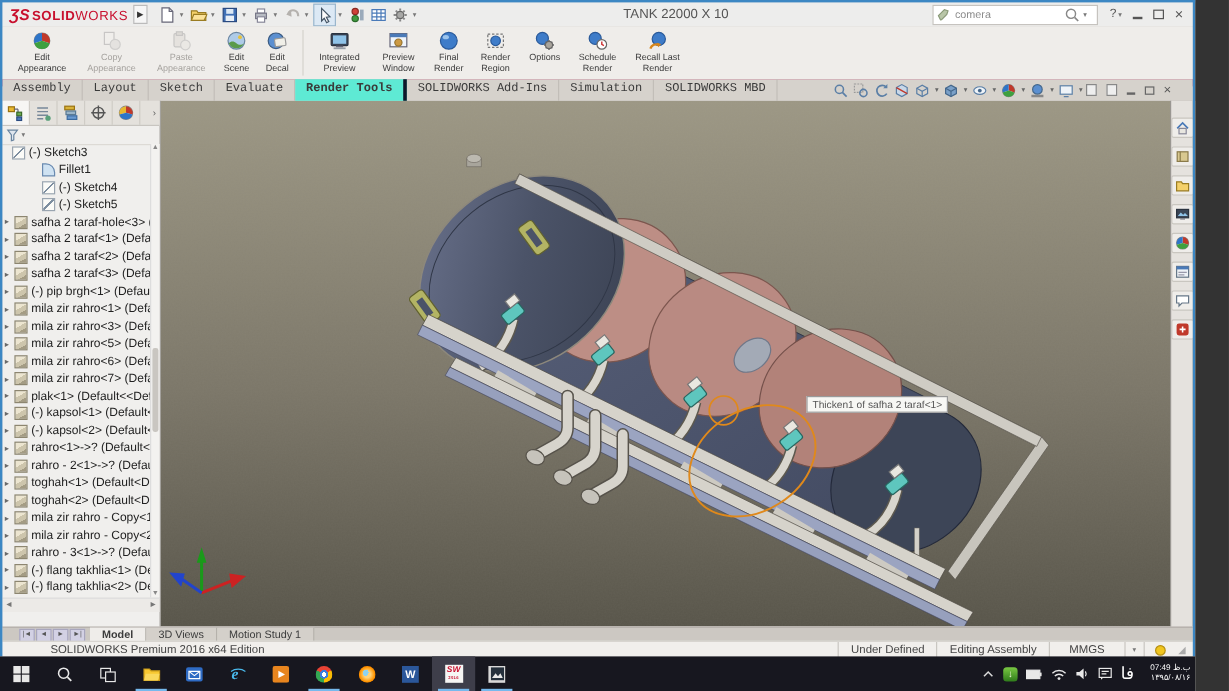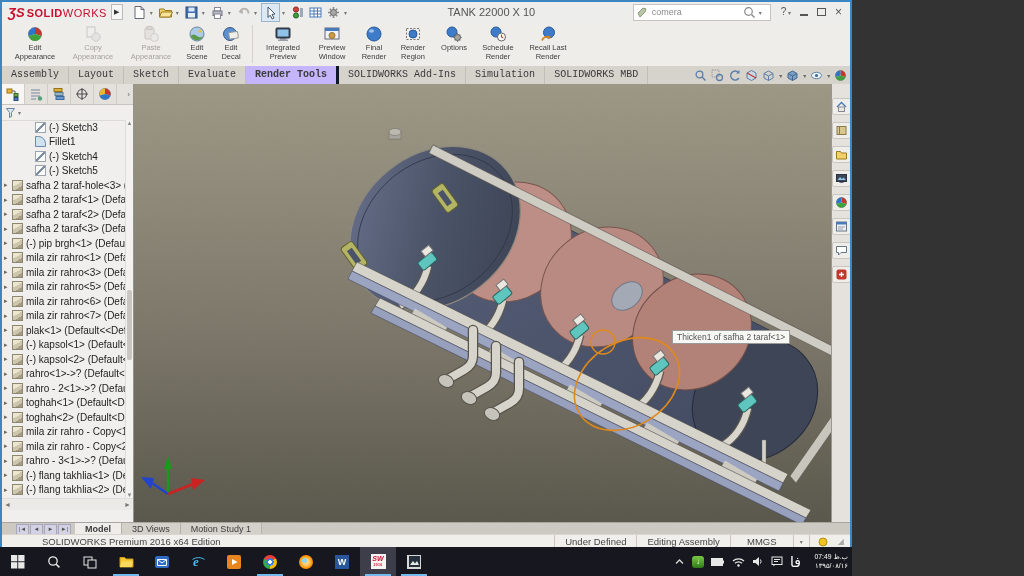--- a/index.html
+++ b/index.html
@@ -1,16 +1,16 @@
 <!DOCTYPE html>
 <html><head>
 <meta charset="utf-8">
 <style>
   html,body{margin:0;padding:0;background:#333;}
-  .app{position:relative;width:852px;height:576px;overflow:hidden;
+  .app{position:relative;width:996px;height:576px;overflow:hidden;
        font-family:"Liberation Sans","DejaVu Sans",sans-serif;background:#ece9e6;
        -webkit-font-smoothing:antialiased;}
   .edge{position:absolute;background:#3c87c3;z-index:60;}
   
   .titlebar{position:absolute;left:2px;right:2px;top:2px;height:20px;background:#ededec;
             display:flex;align-items:center;font-size:10px;color:#444;border-bottom:1px solid #d2cfcb;}
   .logo{display:flex;align-items:baseline;gap:2px;padding:0 4px 0 6px;}
   .logo .mark{color:#c8102e;font-weight:bold;font-style:italic;font-size:13px;}
   .logo .word{color:#c8102e;font-size:11px;letter-spacing:.5px;}
   .logo .word b{font-weight:bold;}
@@ -35,21 +35,21 @@
   .rbtn{display:flex;flex-direction:column;align-items:center;justify-content:flex-start;
         padding-top:3px;font-size:7.5px;line-height:8.5px;color:#3c3c3c;text-align:center;}
   .rbtn svg{margin-bottom:1px;}
   .rbtn.dis{color:#a5a29e;}
   .rbtn.dis svg{opacity:.45;}
   .rsep{width:1px;background:#d5d2cc;margin:3px 4px;}
   
   .tabrow{position:absolute;left:2px;right:2px;top:66px;height:18px;background:#d6d2cc;
           display:flex;align-items:stretch;font-size:10px;color:#3a3a3a;border-bottom:1px solid #b9b5af;}
   .ctab{padding:3px 9px 0 9px;border-right:1px solid #c2beb8;white-space:nowrap;font-family:Liberation Mono, monospace;}
-  .ctab.active{background:#c4b5fd;font-weight:bold;border-right:3px solid #0f172a;}
+  .ctab.active{background:#5eead4;font-weight:bold;border-right:3px solid #0f172a;}
   .hud{display:flex;align-items:center;gap:4px;margin-left:46px;}
   .hud .car{font-size:6px;color:#666;}
   .docwin{margin-left:auto;display:flex;align-items:center;gap:8px;padding-right:18px;color:#666;}
   .pg{width:7px;height:8px;border:1px solid #888;background:#eee;}
   .dmin{width:7px;border-bottom:2px solid #666;height:5px;}
   .dres{width:6px;height:5px;border:1.5px solid #666;}
   
   .lpanel{position:absolute;left:2px;top:84px;width:131px;height:438px;background:#f0efed;
           border-right:1px solid #96938e;z-index:5;}
   .ptabs{display:flex;height:20px;border-bottom:1px solid #c8c5c0;background:#e4e1dc;align-items:stretch;}
@@ -560,21 +560,21 @@
         </div>
       <div class="ptab-more">›</div>
     </div>
     <div class="filterrow">
       <svg width="11" height="11">
           <path d="M1.5 1.5h8l-3 4v4l-2 1v-5z" fill="#dfe6ee" stroke="#6a85a0"></path>
         </svg>
       <span style="font-size:6px;color:#777;">▾</span>
     </div>
     <div class="tree">
-        <div class="trow" style="padding-left: 25px;">
+        <div class="trow" style="">
           <span class="tarr"></span>
           <span class="ticon ti-sketch"></span>
           <span class="tlbl">(-) Sketch3</span>
         </div>
         <div class="trow" style="padding-left: 25px;">
           <span class="tarr"></span>
           <span class="ticon ti-fillet"></span>
           <span class="tlbl">Fillet1</span>
         </div>
         <div class="trow" style="padding-left: 25px;">

